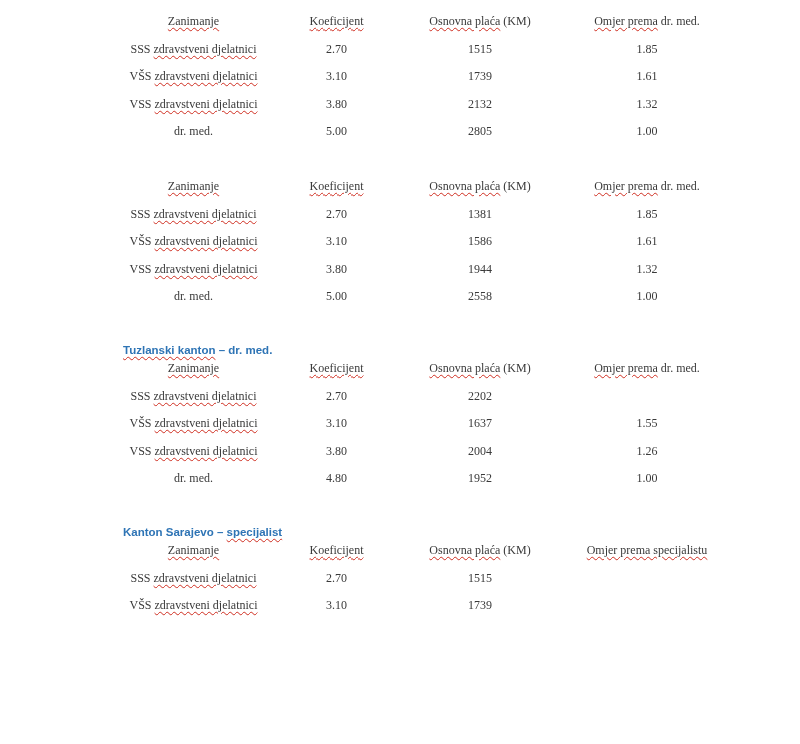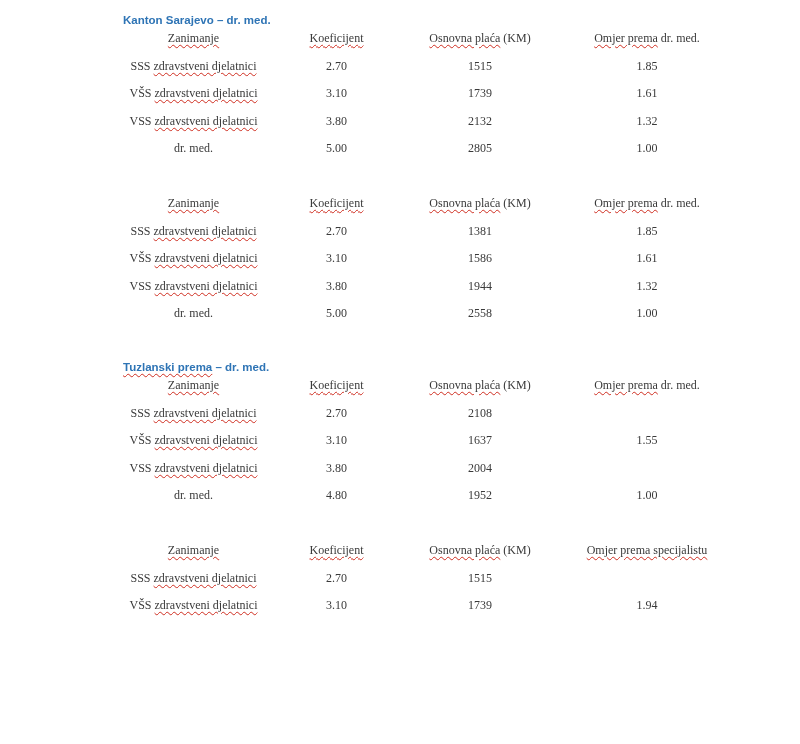--- a/index.html
+++ b/index.html
@@ -53,21 +53,20 @@
     text-decoration-thickness: 1px;
     text-underline-offset: 2px;
   }
 </style>
 </head>
 <body>
 
 <div class="doc">
 
   <div class="section">
-    <h2 class="section-heading"><span>Kanton Sarajevo – dr. med.</span><span class="sp"></span><span></span></h2>
     <div class="row">
       <div class="cell"><span class="sp">Zanimanje</span><span></span></div>
       <div class="cell"><span class="sp">Koeficijent</span><span></span></div>
       <div class="cell"><span class="sp">Osnovna plaća</span><span> (KM)</span></div>
       <div class="cell"><span class="sp">Omjer prema</span><span> dr. med.</span></div>
     </div>
     <div class="row">
       <div class="cell"><span>SSS </span><span class="sp">zdravstveni djelatnici</span></div>
       <div class="cell">2.70</div>
       <div class="cell">1515</div>
@@ -120,64 +119,65 @@
     </div>
     <div class="row">
       <div class="cell"><span>dr. med.</span><span class="sp"></span></div>
       <div class="cell">5.00</div>
       <div class="cell">2558</div>
       <div class="cell">1.00</div>
     </div>
   </div>
 
   <div class="section">
-    <h2 class="section-heading"><span></span><span class="sp">Tuzlanski prema</span><span> – dr. med.</span></h2>
+    <h2 class="section-heading"><span></span><span class="sp">Tuzlanski kanton</span><span> – dr. med.</span></h2>
     <div class="row">
       <div class="cell"><span class="sp">Zanimanje</span><span></span></div>
       <div class="cell"><span class="sp">Koeficijent</span><span></span></div>
       <div class="cell"><span class="sp">Osnovna plaća</span><span> (KM)</span></div>
       <div class="cell"><span class="sp">Omjer prema</span><span> dr. med.</span></div>
     </div>
     <div class="row">
       <div class="cell"><span>SSS </span><span class="sp">zdravstveni djelatnici</span></div>
       <div class="cell">2.70</div>
-      <div class="cell">2108</div>
+      <div class="cell">2202</div>
     </div>
     <div class="row">
       <div class="cell"><span>VŠS </span><span class="sp">zdravstveni djelatnici</span></div>
       <div class="cell">3.10</div>
       <div class="cell">1637</div>
       <div class="cell">1.55</div>
     </div>
     <div class="row">
       <div class="cell"><span>VSS </span><span class="sp">zdravstveni djelatnici</span></div>
       <div class="cell">3.80</div>
       <div class="cell">2004</div>
+      <div class="cell">1.26</div>
     </div>
     <div class="row">
       <div class="cell"><span>dr. med.</span><span class="sp"></span></div>
       <div class="cell">4.80</div>
       <div class="cell">1952</div>
       <div class="cell">1.00</div>
     </div>
   </div>
 
   <div class="section">
+    <h2 class="section-heading"><span>Kanton Sarajevo – </span><span class="sp">specijalist</span><span></span></h2>
     <div class="row">
       <div class="cell"><span class="sp">Zanimanje</span><span></span></div>
       <div class="cell"><span class="sp">Koeficijent</span><span></span></div>
       <div class="cell"><span class="sp">Osnovna plaća</span><span> (KM)</span></div>
       <div class="cell"><span class="sp">Omjer prema specijalistu</span><span></span></div>
     </div>
     <div class="row">
       <div class="cell"><span>SSS </span><span class="sp">zdravstveni djelatnici</span></div>
       <div class="cell">2.70</div>
       <div class="cell">1515</div>
     </div>
     <div class="row">
       <div class="cell"><span>VŠS </span><span class="sp">zdravstveni djelatnici</span></div>
       <div class="cell">3.10</div>
       <div class="cell">1739</div>
-      <div class="cell">1.94</div>
     </div>
   </div>
 
 </div>
 
 </body></html>

